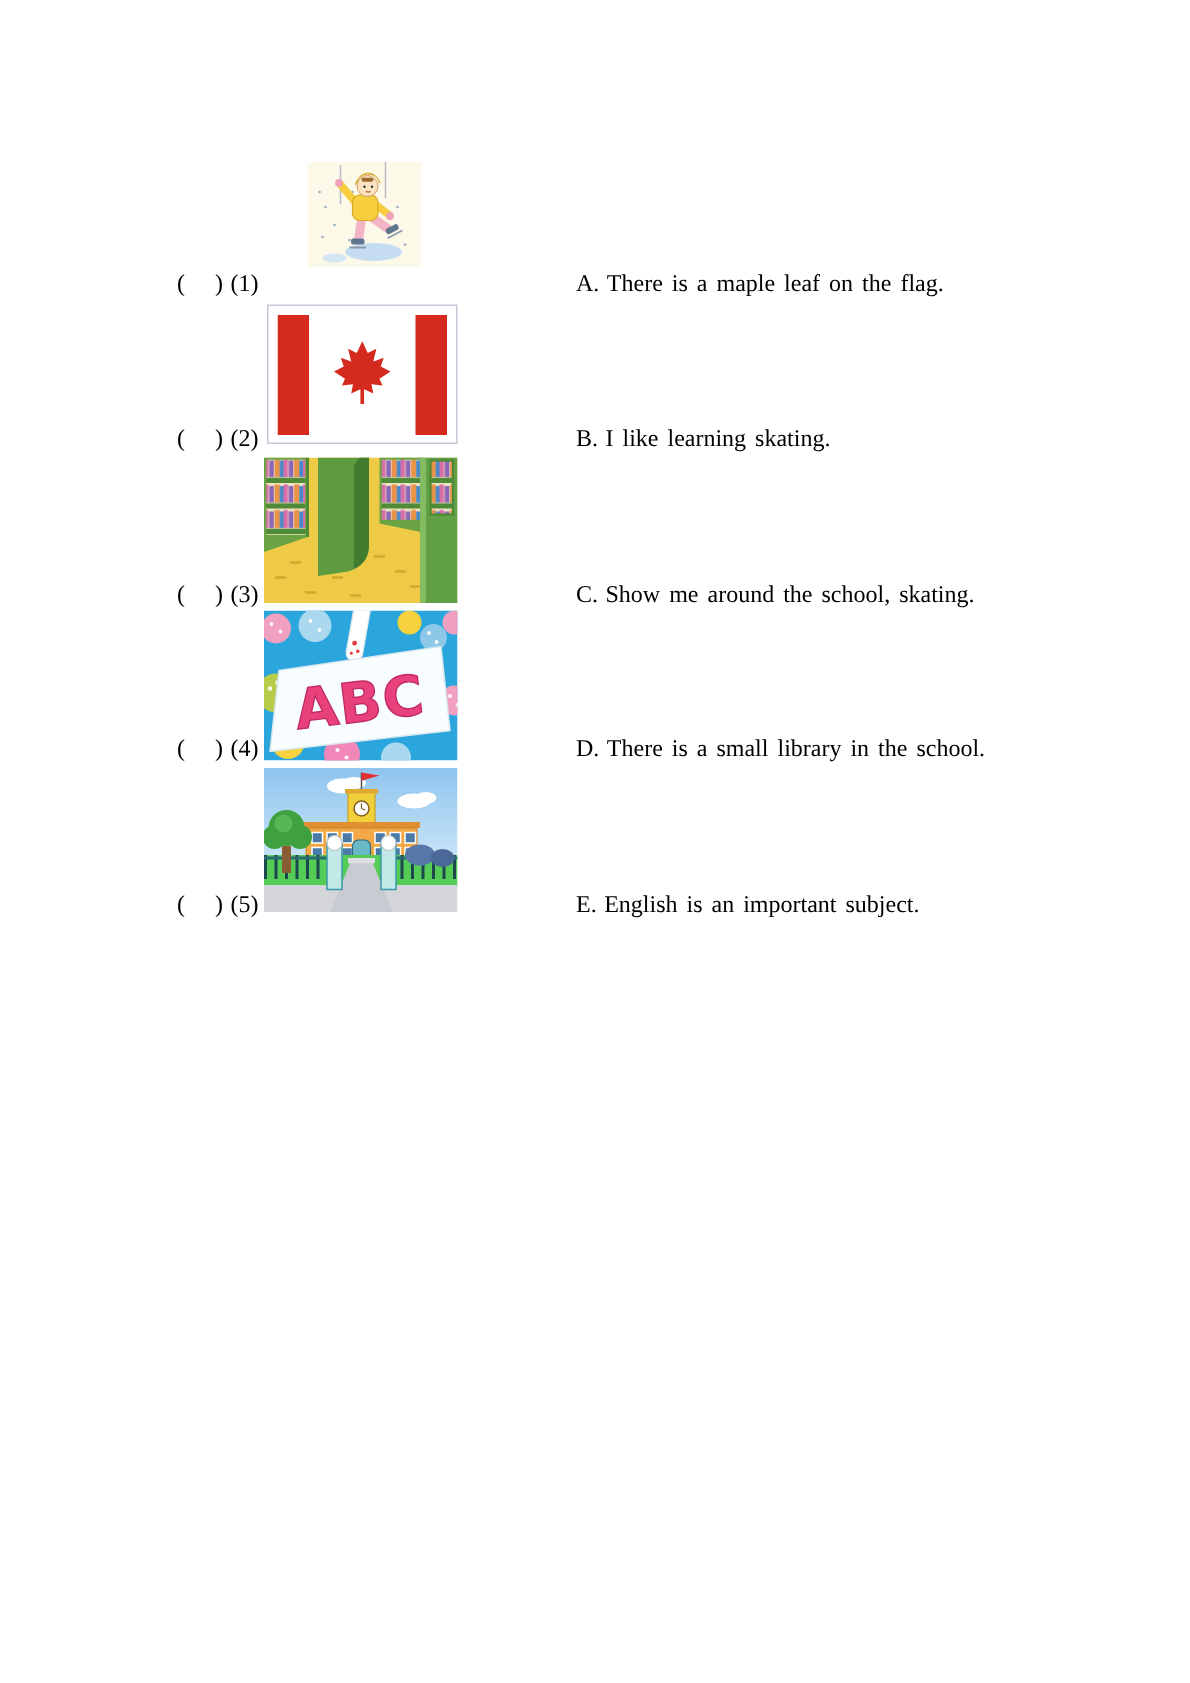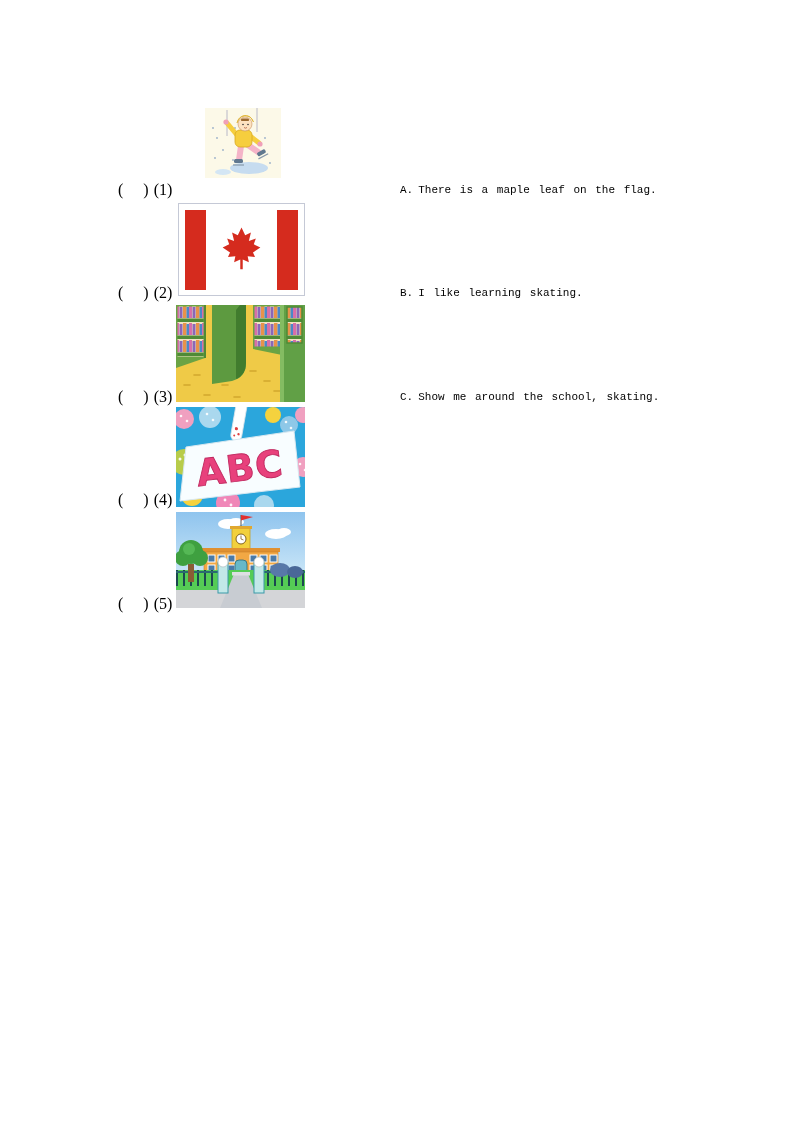--- a/index.html
+++ b/index.html
@@ -21,22 +21,22 @@
   .library{left:176px;top:305px;width:129px;height:97px;}
   .abc{left:176px;top:407px;width:129px;height:100px;}
   .school{left:176px;top:512px;width:129px;height:96px;}
   .row-label{
     position:absolute;left:118px;
     font-size:16px;line-height:18px;
   }
   .row-label .blank{white-space:pre;}
   .row-label .num{margin-left:5px;}
   .sentence{
-    position:absolute;left:400px;
-    font-size:11px;line-height:18px;word-spacing:2px;font-family:Liberation Mono, monospace;
+    position:absolute;left:384px;
+    font-size:16px;line-height:18px;word-spacing:2px;
   }
   .sentence .letter{margin-right:5px;}
   svg{display:block;}
 </style>
 </head>
 <body>
 
 <div class="page">
 
   <figure class="img skating">
@@ -268,18 +268,24 @@
   <div class="row-label" style="top:388px">
     <span class="blank">(     )</span><span class="num">(3)</span>
   </div>
   <div class="sentence" style="top:388px">
     <span class="letter">C.</span><span class="text">Show me around the school, skating.</span>
   </div>
 
   <div class="row-label" style="top:491px">
     <span class="blank">(     )</span><span class="num">(4)</span>
   </div>
+  <div class="sentence" style="top:491px">
+    <span class="letter">D.</span><span class="text">There is a small library in the school.</span>
+  </div>
 
   <div class="row-label" style="top:595px">
     <span class="blank">(     )</span><span class="num">(5)</span>
   </div>
+  <div class="sentence" style="top:595px">
+    <span class="letter">E.</span><span class="text">English is an important subject.</span>
+  </div>
 
 </div>
 
 </body></html>

